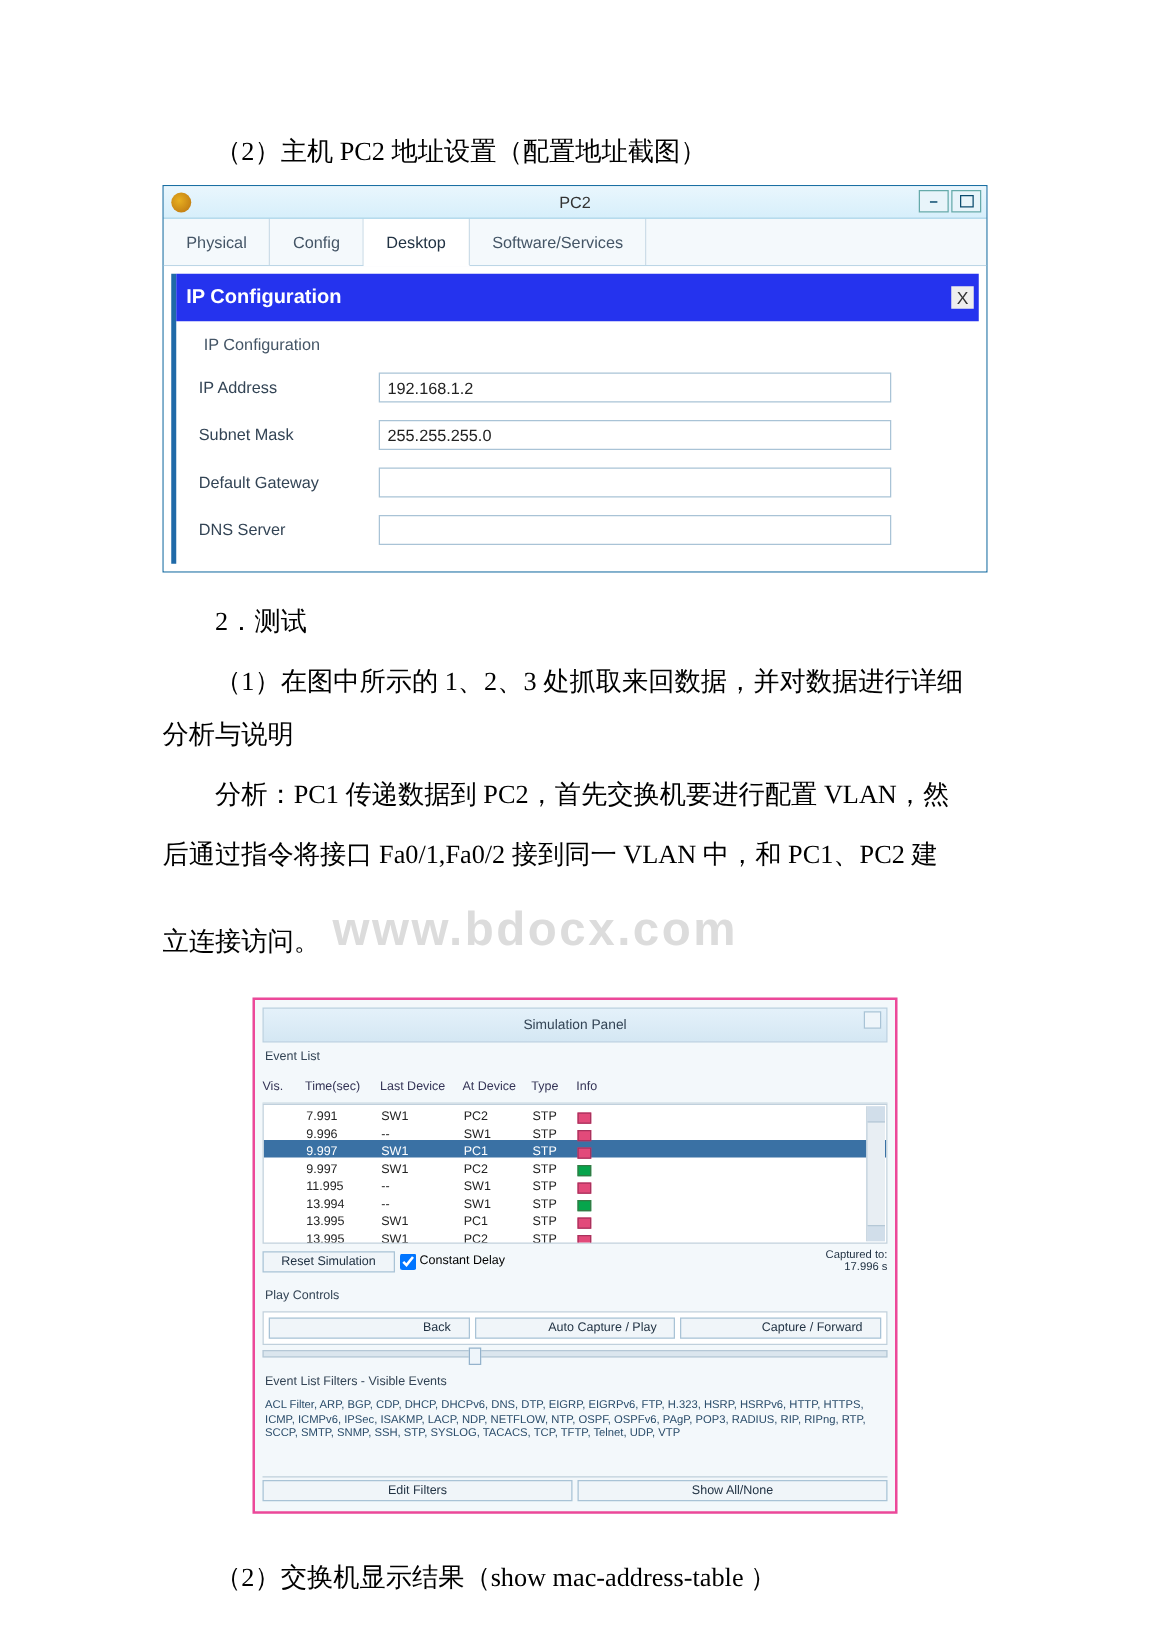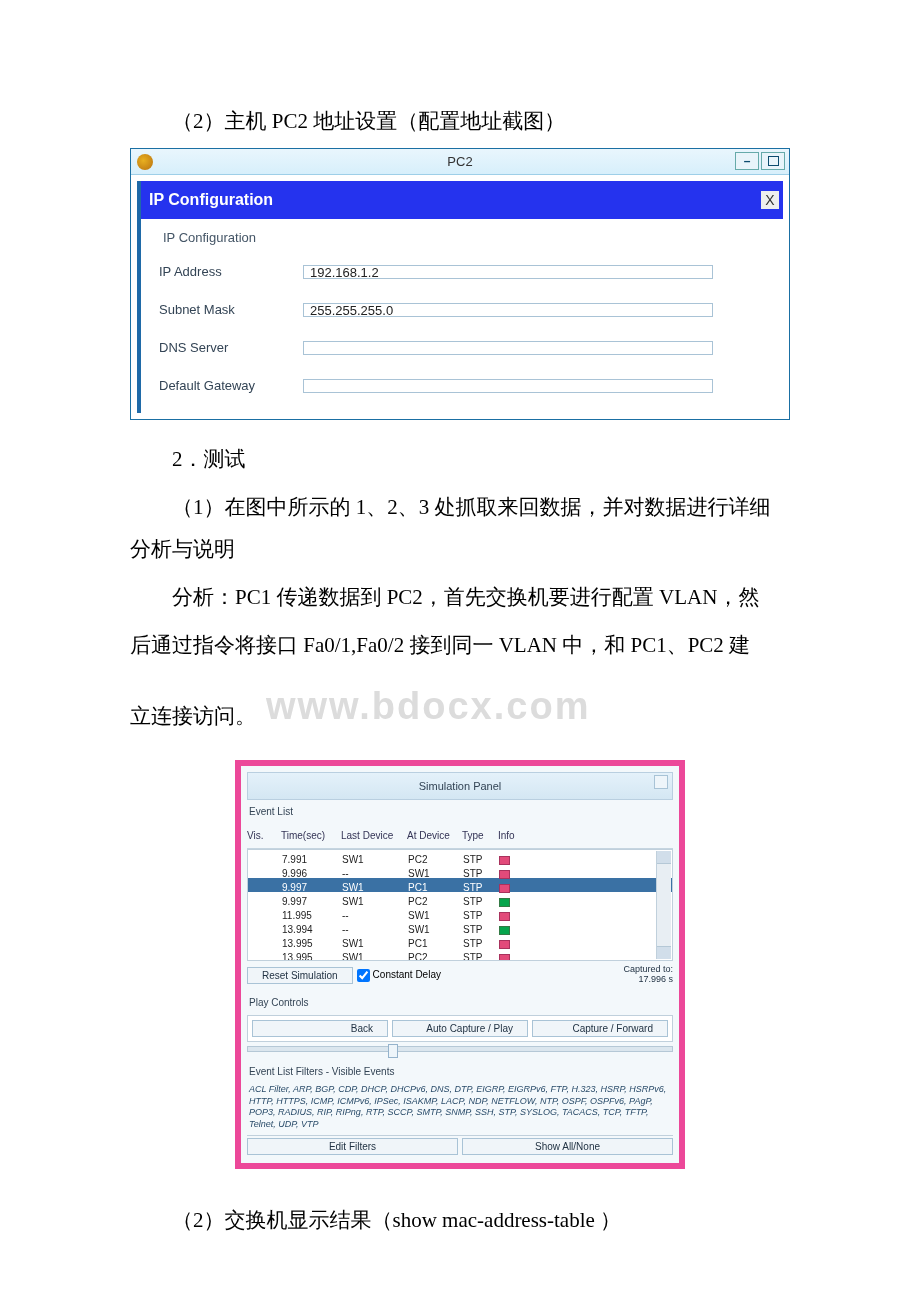--- a/index.html
+++ b/index.html
@@ -116,33 +116,33 @@
     .radio-row .col1, .field-row .col1 {
       width: 150px;
       display: flex;
       align-items: center;
       gap: 6px;
       padding-left: 6px;
     }
     .radio-row .col2 { display: flex; align-items:center; gap:6px;}
     .field-row input[type=text] {
       width: 410px;
-      height: 14px;
+      height: 24px;
       border: 1px solid #a9c3d6;
       padding: 2px 6px;
       font-size: 13px;
       color: #222;
     }
     
     .sim-wrap {
-      width: 450px;
+      width: 516px;
       margin: 12px auto 30px auto;
       font-family: Tahoma, Arial, sans-serif;
       font-size: 10px;
-      border: 6px solid #ec4899;
+      border: 2px solid #ec4899;
       background: #f3f8fb;
       padding: 6px 6px 8px 6px;
     }
     .sim-title {
       text-align: center;
       background: linear-gradient(#e4f1fa, #d4e7f3);
       border: 1px solid #b9cfe0;
       padding: 2px 0;
       font-size: 11px;
       color: #345;
@@ -247,28 +247,28 @@
     .slider::after{
       content:"";position:absolute;left:33%;top:-3px;width:8px;height:12px;
       background:#eef5fa;border:1px solid #95b3cc;
     }
     .filters-label { font-size: 10px; color:#345; padding: 10px 0 2px 2px;}
     .filters-text {
       font-size: 9px;
       color: #2a4c6a;
       line-height: 1.3;
       padding: 0 2px 4px 2px;
-      font-style: italic;
     }
     .filter-buttons {
       display: grid;
       grid-template-columns: 1fr 1fr;
       gap: 4px;
       padding-top: 2px;
       border-top: 1px solid #c0d0dc;
+      margin-top: 24px;
     }
     .watermark {
       color: #dcdcdc;
       font-family: Arial, sans-serif;
       font-weight: bold;
       font-size: 38px;
       letter-spacing: 2px;
       position: relative;
       top: -4px;
       user-select: none;
@@ -282,41 +282,47 @@
 
 <div class="pc-window">
   <div class="titlebar">
     <div class="app-icon"></div>
     <span class="title">PC2</span>
     <div class="ctl">
       <div class="min">–</div>
       <div class="restore"></div>
     </div>
   </div>
+  <div class="tabbar">
+    <div class="tab">Physical</div>
+    <div class="tab">Config</div>
+    <div class="tab active">Desktop</div>
+    <div class="tab">Software/Services</div>
+  </div>
   <div class="desktop-body">
     <div class="ipconf">
       <div class="ipconf-header">
         <span>IP Configuration</span>
         <span class="x">X</span>
       </div>
       <div class="sub">IP Configuration</div>
       <div class="field-row">
         <div class="col1">IP Address</div>
         <input type="text" value="192.168.1.2" style="">
       </div>
       <div class="field-row">
         <div class="col1">Subnet Mask</div>
         <input type="text" value="255.255.255.0" style="">
       </div>
       <div class="field-row">
+        <div class="col1">Default Gateway</div>
+        <input type="text" value="" style="">
+      </div>
+      <div class="field-row">
         <div class="col1">DNS Server</div>
-        <input type="text" value="" style="">
-      </div>
-      <div class="field-row">
-        <div class="col1">Default Gateway</div>
         <input type="text" value="" style="">
       </div>
     </div>
   </div>
 </div>
 
 <p class="paragraph" style="text-indent:2em;">2．测试</p>
 <p class="paragraph" style="text-indent:2em;">（1）在图中所示的 1、2、3 处抓取来回数据，并对数据进行详细分析与说明</p>
 
 <p class="paragraph" style="text-indent:2em;">分析：PC1 传递数据到 PC2，首先交换机要进行配置 VLAN，然</p>

